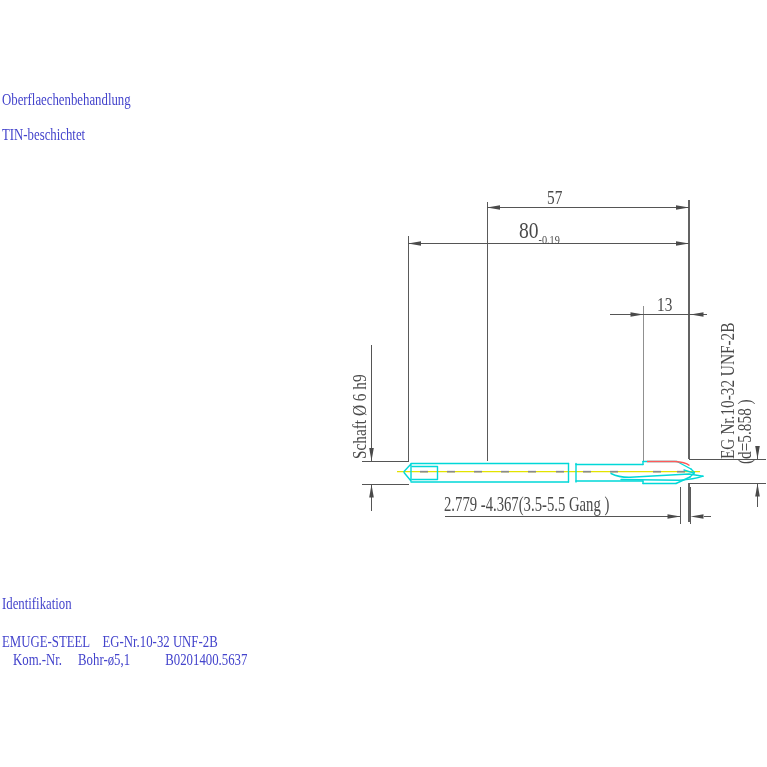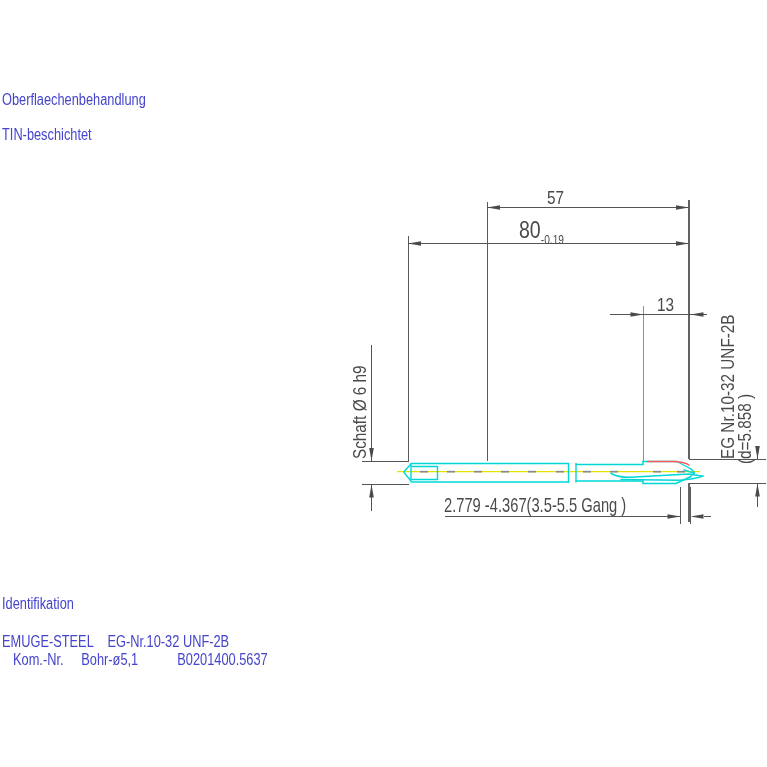--- a/index.html
+++ b/index.html
@@ -1,18 +1,18 @@
 <!DOCTYPE html>
 <html><head>
 <meta charset="utf-8">
 <style>
   html,body{margin:0;padding:0;background:#ffffff;}
   .canvas{
     position:relative;width:767px;height:767px;background:#ffffff;
-    font-family:Liberation Sans, sans-serif;overflow:hidden;
+    font-family:Liberation Serif, serif;overflow:hidden;
   }
   .txt{position:absolute;white-space:pre;line-height:1;}
   .blue{color:#4444cc;font-size:16px;transform:scaleX(0.80);transform-origin:0 0;letter-spacing:0;}
   .dim{color:#4a4a4a;transform:scaleX(0.85);transform-origin:0 0;}
   .dim-sm{font-size:18px;}
   .dim-lg{font-size:23px;}
   .dim-bottom{color:#4a4a4a;font-size:21px;transform:scaleX(0.70);transform-origin:0 0;}
   .rot{color:#4a4a4a;font-size:18px;transform:rotate(-90deg) scaleX(0.85);transform-origin:0 0;}
   .tol{display:inline-block;font-size:12px;transform:translateY(6px);}
   svg{position:absolute;left:0;top:0;}

